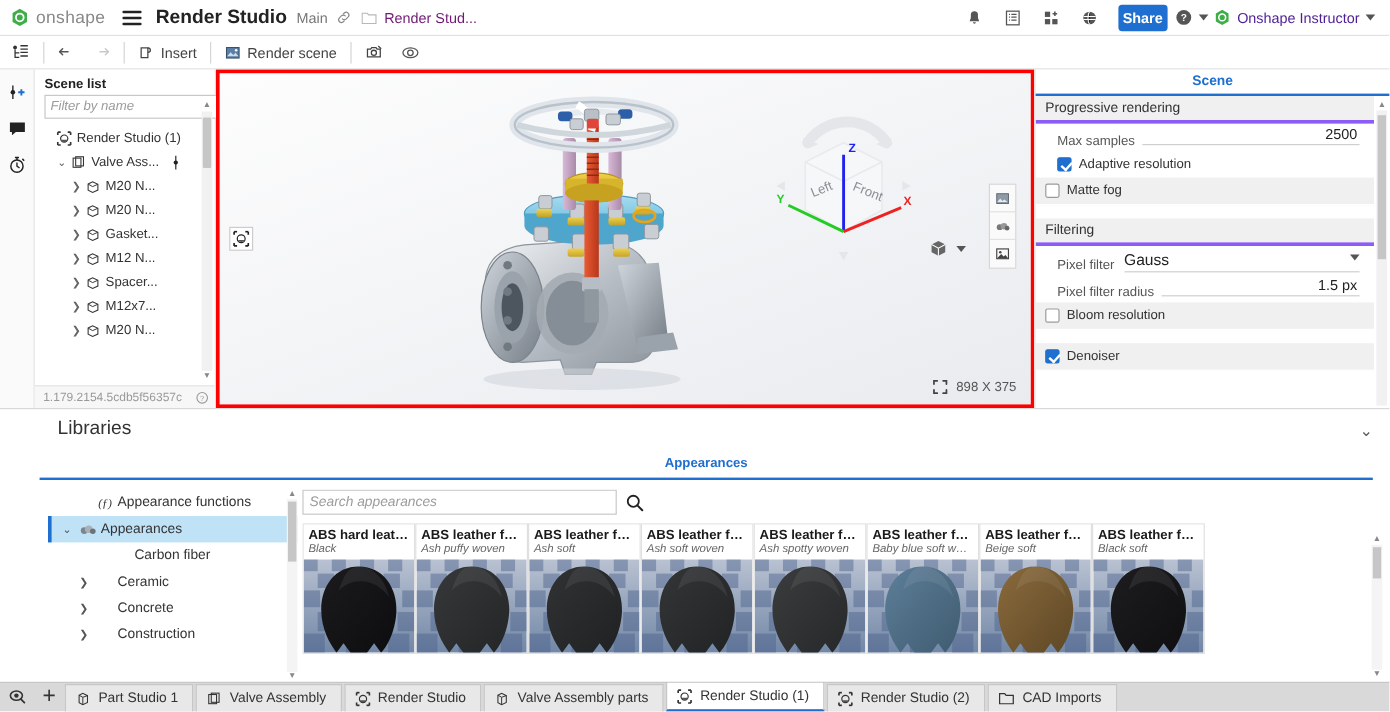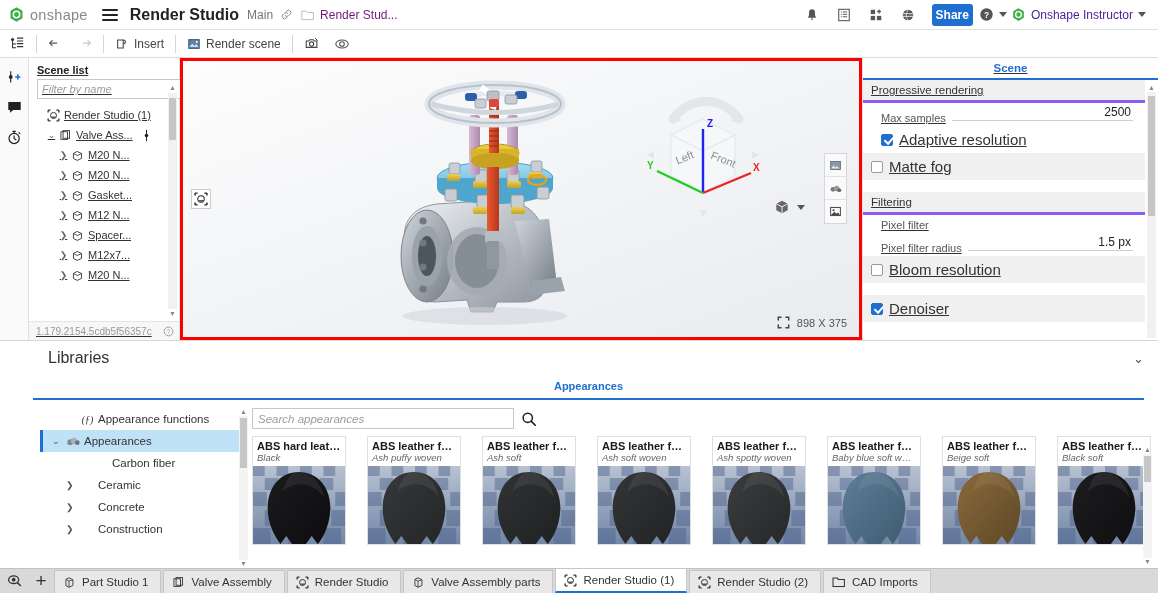--- a/index.html
+++ b/index.html
@@ -49,21 +49,21 @@
     background: #fff; display: flex; align-items: center;
     border-bottom: 1px solid #dcdcdc;
     padding-left: 2px;
   }
   .tb-btn { display: flex; align-items: center; height: 26px; padding: 0 7px; cursor: pointer; color: #444; white-space: nowrap; }
   .tb-btn .lbl { margin-left: 5px; font-size: 12px; }
   .tb-sep { width: 1px; height: 18px; background: #d5d5d5; margin: 0 4px; }
   .tb-disabled { color: #c2c2c2; }
 
   
-  .middle { display: flex; height: 282px; min-height: 282px; position: relative; text-decoration: underline; }
+  .middle { display: flex; height: 282px; min-height: 282px; position: relative; }
 
   .icon-rail {
     width: 29px; min-width: 29px; background: #fafafa;
     border-right: 1px solid #e0e0e0;
     display: flex; flex-direction: column; align-items: center;
     padding-top: 6px;
   }
   .rail-ico { width: 24px; height: 26px; display: flex; align-items: center; justify-content: center; margin-bottom: 4px; cursor: pointer; color: #333; }
 
   .scene-panel {
@@ -151,21 +151,21 @@
   .cbx {
     width: 12px; height: 12px; border: 1px solid #9a9a9a; background: #fff;
     margin-right: 6px; flex: none; border-radius: 2px; cursor: pointer; position: relative;
   }
   .cbx.on { background: #1f6fd0; border-color: #1f6fd0; }
   .cbx.on:after {
     content: ""; position: absolute; left: 3.5px; top: .5px;
     width: 3.5px; height: 7px; border: solid #fff; border-width: 0 2px 2px 0;
     transform: rotate(42deg);
   }
-  .cbx-lbl { font-size: 15px; color: #333; }
+  .cbx-lbl { font-size: 11px; color: #333; }
   .select-row { display: flex; align-items: flex-end; padding: 4px 12px 2px 18px; }
   .select-line { flex: 1; border-bottom: 1px solid #cfcfcf; margin-left: 8px; display: flex; align-items: center; justify-content: space-between; padding-bottom: 2px; cursor: pointer; }
   .select-val { font-size: 13px; color: #222; }
   .spacer-blk { height: 11px; }
   .rp-sb { position: absolute; right: 2px; top: 26px; bottom: 2px; width: 9px; }
   .rp-sb .track { position: absolute; top: 8px; bottom: 0; left: 0; width: 9px; background: #f1f1f1; }
   .rp-sb .thumb { position: absolute; left: 1px; top: 12px; width: 7px; height: 120px; background: #c6c6c6; }
   .rp-sb .ar { position: absolute; left: 1px; top: 0; width: 7px; height: 8px; color: #888; font-size: 7px; text-align: center; line-height: 8px; }
 
   
@@ -190,21 +190,21 @@
 
   .lib-main { flex: 1; display: flex; flex-direction: column; padding-left: 4px; overflow: hidden; position: relative; }
   .search-row { display: flex; align-items: center; margin-bottom: 7px; }
   .search-input {
     width: 262px; height: 21px; border: 1px solid #c8c8c8; background: #fff;
     font-size: 11.5px; font-style: italic; color: #9b9b9b; padding: 0 5px;
     font-family: "Liberation Sans", sans-serif;
   }
   .search-input::placeholder { color: #9b9b9b; font-style: italic; }
   .search-btn { width: 22px; height: 21px; display: flex; align-items: center; justify-content: center; cursor: pointer; margin-left: 4px; }
-  .cards { display: flex; gap: 21px; overflow: hidden; }
+  .cards { display: flex; gap: 0; overflow: hidden; }
   .card { width: 94px; flex: none; border: 1px solid #e0e0e0; background: #fff; cursor: pointer; }
   .card-title { font-size: 11px; font-weight: bold; color: #1a1a1a; padding: 3px 4px 0 4px; white-space: nowrap; overflow: hidden; text-overflow: ellipsis; }
   .card-sub { font-size: 9.5px; font-style: italic; color: #666; padding: 0 4px 3px 4px; white-space: nowrap; overflow: hidden; text-overflow: ellipsis; }
   .card-thumb { width: 100%; height: 78px; position: relative; overflow: hidden; }
   .cards-sb { position: absolute; right: 6px; top: 38px; bottom: 2px; width: 9px; }
   .cards-sb .track { position: absolute; top: 8px; bottom: 8px; left: 0; width: 9px; background: #f4f4f4; }
   .cards-sb .thumb2 { position: absolute; left: 1px; top: 10px; width: 7px; height: 26px; background: #c6c6c6; }
   .cards-sb .ar { position: absolute; left: 1px; width: 7px; height: 8px; color: #888; font-size: 7px; text-align: center; line-height: 8px; }
 
   
@@ -708,20 +708,24 @@
             <span class="cbx-lbl">Adaptive resolution</span>
           </div>
           <div class="cbx-row sect">
             <span class="cbx"></span>
             <span class="cbx-lbl">Matte fog</span>
           </div>
           <div class="spacer-blk"></div>
           <div class="sect-hdr">Filtering</div>
           <div class="select-row">
             <span class="fld-lbl">Pixel filter</span>
+            <span class="select-line">
+              <span class="select-val">Gauss</span>
+              <span style="width:0;height:0;border-left:4px solid transparent;border-right:4px solid transparent;border-top:5px solid #555;margin-bottom:4px;"></span>
+            </span>
           </div>
           <div class="fld-row">
             <span class="fld-lbl">Pixel filter radius</span>
             <span class="fld-line">
               <span class="fld-val">1.5 px</span>
             </span>
           </div>
           <div class="cbx-row sect">
             <span class="cbx"></span>
             <span class="cbx-lbl">Bloom resolution</span>

